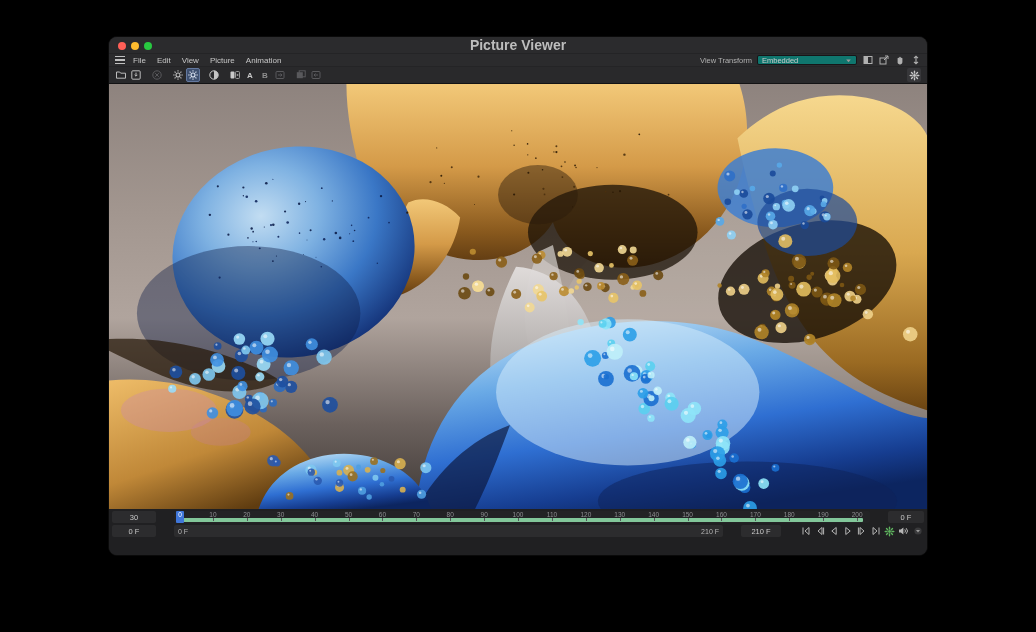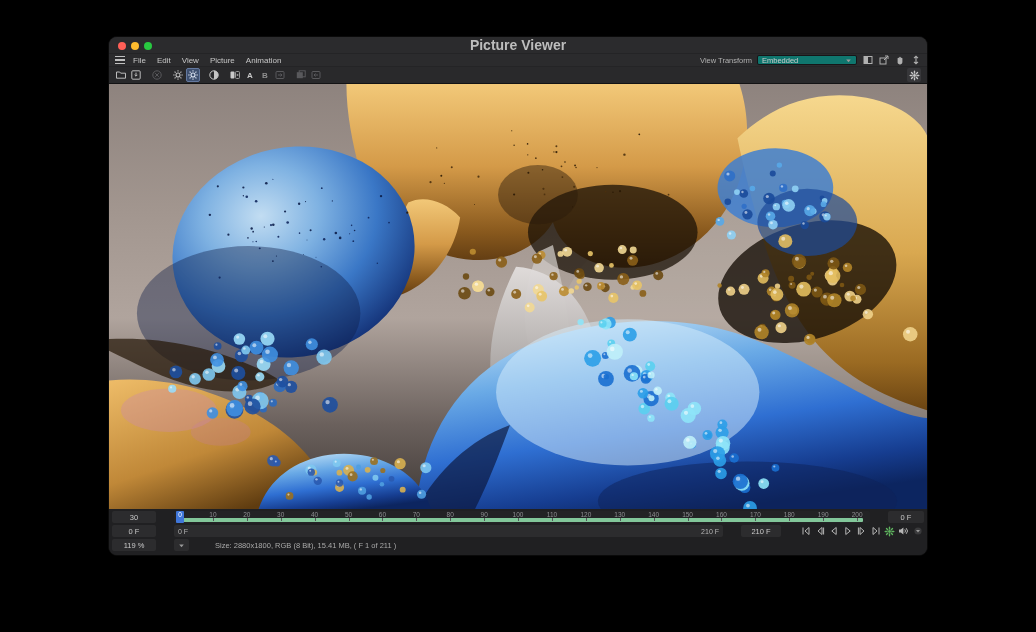--- a/index.html
+++ b/index.html
@@ -879,24 +879,15 @@
         </div>
         <div class="pbtn">
           <svg class="g" width="8" height="8" viewBox="0 0 8 8">
             <circle cx="4" cy="4" r="3.6" fill="#3a3a3c"></circle>
             <polygon points="2,3 6,3 4,5.4" fill="#9a9a9a"></polygon>
             </svg>
         </div>
       </div>
     </div>
 
-    <div class="trow statusrow">
-      <div class="fbox">119 %</div>
-      <div class="caretbtn">
-        <svg class="g" width="7" height="7" viewBox="0 0 7 7">
-          <polygon points="1.2,2.4 5.8,2.4 3.5,5.2" fill="#9a9a9a"></polygon>
-          </svg>
-      </div>
-      <div class="statustext">Size: 2880x1800, RGB (8 Bit), 15.41 MB,  ( F 1 of 211 )</div>
-    </div>
   </div>
 
 </div>
 
 </body></html>

